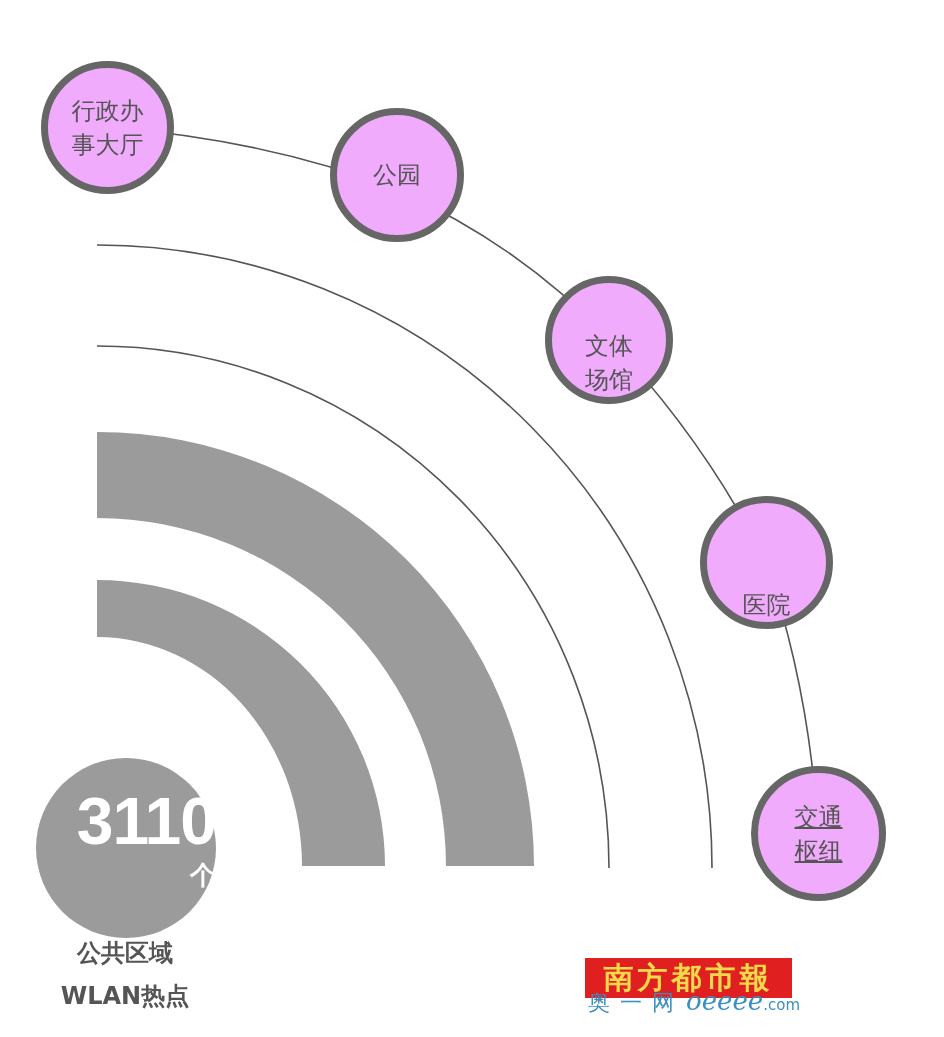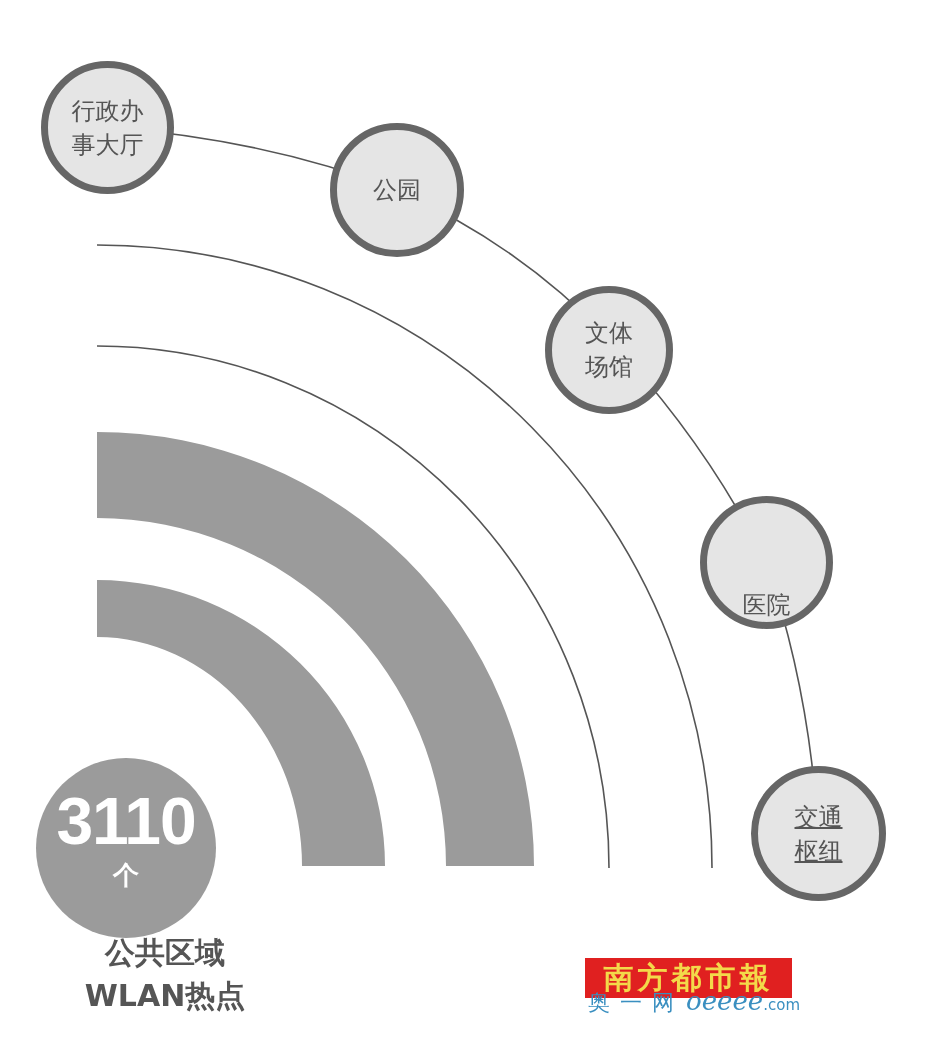--- a/index.html
+++ b/index.html
@@ -1,23 +1,23 @@
 <!DOCTYPE html>
 <html><head>
 <meta charset="utf-8">
 <style>
   html,body{margin:0;padding:0;background:#fff;}
   body{width:944px;height:1037px;position:relative;overflow:hidden;font-family:"DejaVu Sans",sans-serif;}
   svg.art{position:absolute;left:0;top:0;}
-  .node{position:absolute;border:7px solid #666;border-radius:50%;background:#e5e5e5;box-sizing:border-box;display:flex;align-items:center;justify-content:center;text-align:center;color:#555;font-size:24px;line-height:34px;}
+  .node{position:absolute;border:7px solid #666;border-radius:50%;background:#f0abfc;box-sizing:border-box;display:flex;align-items:center;justify-content:center;text-align:center;color:#555;font-size:24px;line-height:34px;}
   .node span{display:block;width:80px;}
-  .badge{position:absolute;left:36px;top:758px;width:180px;height:180px;border-radius:50%;background:#9b9b9b;color:#fff;text-align:center;}
+  .badge{position:absolute;left:36px;top:758px;width:180px;height:180px;border-radius:50%;background:#9b9b9b;color:#fff;text-align:right;}
   .badge .num{font-family:"Liberation Sans",sans-serif;font-weight:bold;font-size:66px;line-height:66px;margin-top:30px;letter-spacing:-1px;}
   .badge .unit{font-size:26px;font-weight:bold;line-height:30px;margin-top:6px;}
-  .caption{position:absolute;left:0;width:250px;text-align:center;color:#555;font-weight:bold;font-size:30px;line-height:40px;padding-left:40px;}
+  .caption{position:absolute;left:0;width:250px;text-align:center;color:#555;font-weight:bold;font-size:24px;line-height:40px;}
   .logo-top{position:absolute;left:585px;top:938px;width:207px;height:40px;background:#e02020;color:#f3d94a;font-family:Liberation Sans, sans-serif;font-size:30px;line-height:40px;text-align:center;letter-spacing:4px;font-weight:bold;margin-top:20px;}
   .logo-bottom{position:absolute;left:588px;top:986px;width:220px;height:30px;color:#3a8fc0;font-size:22px;line-height:30px;white-space:nowrap;}
   .logo-bottom .site{font-family:"DejaVu Serif",serif;font-style:italic;font-size:26px;margin-left:2px;}
   .logo-bottom .dom{font-size:15px;}
 </style>
 </head>
 <body>
 
 <svg class="art" width="944" height="1037" viewBox="0 0 944 1037">
 
@@ -30,26 +30,26 @@
 
   <path d="M107,127 Q270,140 397,190 Q520,245 608,338 Q705,440 766,562 Q810,690 818,833" fill="none" stroke="#555" stroke-width="1.6"></path>
 </svg>
 
 <div class="node" style="left:41px;top:61px;width:133px;height:133px;">
   <span>
       <span>行政办</span>
       <span>事大厅</span>
     </span>
 </div>
-<div class="node" style="left:330px;top:123px;width:134px;height:134px;align-items:center;">
+<div class="node" style="left:330px;top:108px;width:134px;height:134px;align-items:center;">
   <span>
       <span>公园</span>
     </span>
 </div>
-<div class="node" style="left:545px;top:286px;width:128px;height:128px;">
+<div class="node" style="left:545px;top:276px;width:128px;height:128px;align-items:flex-end;">
   <span>
       <span>文体</span>
       <span>场馆</span>
     </span>
 </div>
 <div class="node" style="left:700px;top:496px;width:133px;height:133px;align-items:flex-end;">
   <span>
       <span>医院</span>
     </span>
 </div>

